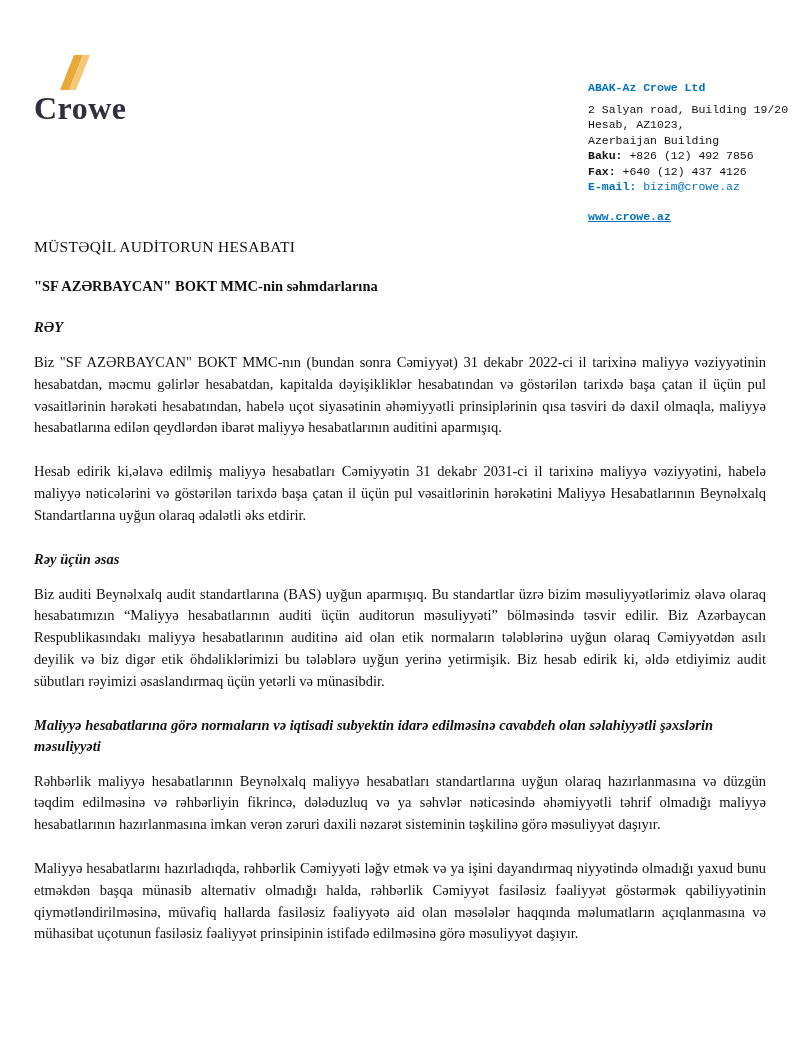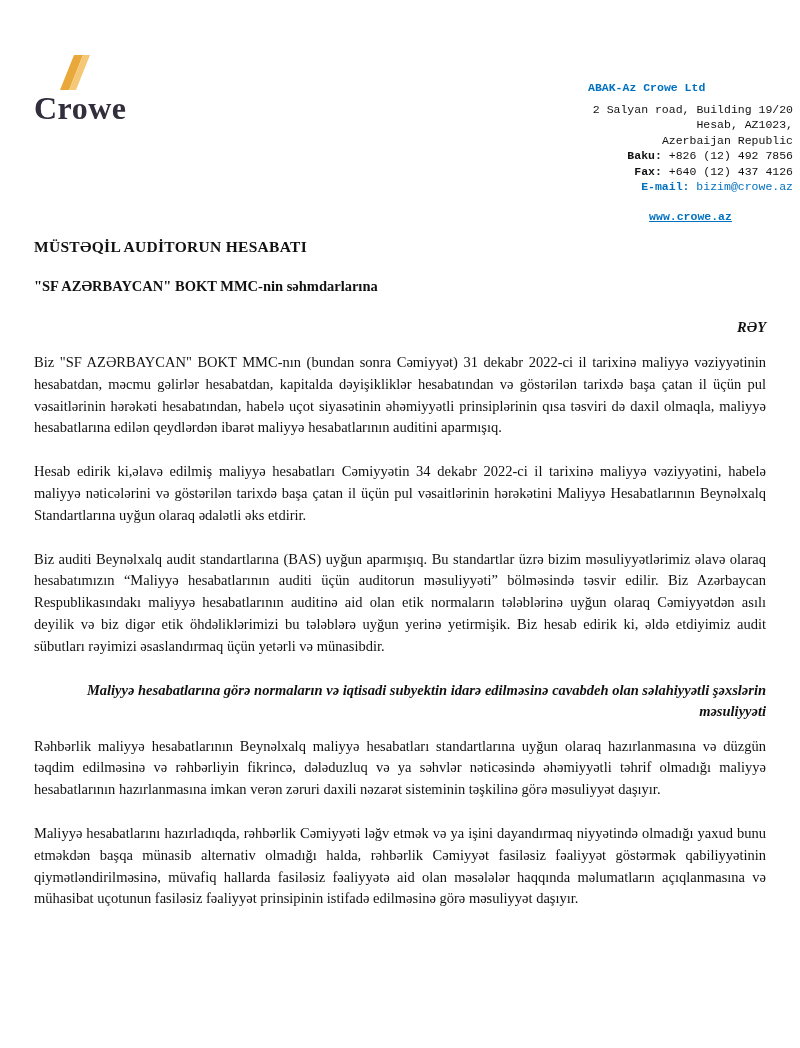--- a/index.html
+++ b/index.html
@@ -41,58 +41,56 @@
     font-family: Liberation Mono, monospace;
     font-size: 11.5px;
     line-height: 15.5px;
     color: #111111;
   }
   .contact .company {
     font-weight: bold;
     color: #0070c0;
     margin-bottom: 6px;
   }
-  .contact .row { white-space: nowrap; text-align: right; }
+  .contact .row { white-space: nowrap; }
   .contact .lbl { font-weight: bold; }
   .contact .lbl-blue { font-weight: bold; color: #0070c0; }
   .contact .val-blue { color: #0070c0; }
   .contact .website {
     margin-top: 14px;
     color: #0070c0;
     text-decoration: underline;
     font-weight: bold;
     cursor: pointer;
-    text-align: center;
   }
 
   
   .doc {
     position: absolute;
     left: 34px;
     top: 238px;
     width: 732px;
   }
   .doc-title {
     font-size: 15.5px;
-    font-weight: bold;
+    font-weight: normal;
     letter-spacing: 0.3px;
     margin: 0 0 22px 0;
   }
   .doc-addressee {
     font-size: 14.5px;
     font-weight: bold;
     margin: 0 0 22px 0;
   }
   .sec-heading {
     font-size: 14.5px;
     font-weight: bold;
     font-style: italic;
     margin: 0 0 14px 0;
     line-height: 21px;
-    text-align: right;
   }
   .para {
     font-size: 14.5px;
     line-height: 21.8px;
     text-align: justify;
     margin: 0 0 22px 0;
   }
   .section { margin-bottom: 4px; }
 </style>
 </head>
@@ -106,44 +104,45 @@
       <polygon points="24,3 31,3 17,38 10,38" fill="#f5c878"></polygon>
       <polygon points="24,3 31,3 41,27 36,38" fill="#e9a83a" opacity="0"></polygon>
     </svg>
     <span class="logo-word">Crowe</span>
   </div>
 
   <div class="contact">
     <div class="company">ABAK-Az Crowe Ltd</div>
     <div class="row">2 Salyan road, Building 19/20</div>
     <div class="row">Hesab, AZ1023,</div>
-    <div class="row">Azerbaijan Republic</div>
+    <div class="row">Azerbaijan Building</div>
     <div class="row">
       <span class="lbl">Baku:</span><span> +826 (12) 492 7856</span>
     </div>
     <div class="row">
       <span class="lbl">Fax:</span><span> +640 (12) 437 4126</span>
     </div>
     <div class="row">
       <span class="lbl-blue">E-mail:</span><span class="val-blue"> bizim@crowe.az</span>
     </div>
     <div class="website">www.crowe.az</div>
   </div>
 
   <div class="doc">
     <div class="doc-title">MÜSTƏQİL AUDİTORUN HESABATI</div>
     <div class="doc-addressee">"SF AZƏRBAYCAN" BOKT MMC-nin səhmdarlarına</div>
 
     <div class="section">
       <div class="sec-heading">RƏY</div>
       <p class="para">Biz  "SF AZƏRBAYCAN" BOKT MMC-nın (bundan sonra Cəmiyyət) 31 dekabr 2022-ci il tarixinə maliyyə vəziyyətinin hesabatdan, məcmu gəlirlər hesabatdan, kapitalda dəyişikliklər hesabatından və göstərilən tarixdə başa çatan il üçün pul vəsaitlərinin hərəkəti hesabatından, habelə uçot siyasətinin əhəmiyyətli prinsiplərinin qısa təsviri də daxil olmaqla, maliyyə hesabatlarına edilən qeydlərdən ibarət maliyyə hesabatlarının auditini aparmışıq.</p>
-      <p class="para">Hesab edirik ki,əlavə edilmiş maliyyə hesabatları Cəmiyyətin 34 dekabr 2022-ci il tarixinə maliyyə vəziyyətini, habelə maliyyə nəticələrini və göstərilən tarixdə başa çatan il üçün pul vəsaitlərinin hərəkətini Maliyyə Hesabatlarının Beynəlxalq Standartlarına uyğun olaraq ədalətli əks etdirir.</p>
+      <p class="para">Hesab edirik ki,əlavə edilmiş maliyyə hesabatları Cəmiyyətin 31 dekabr 2031-ci il tarixinə maliyyə vəziyyətini, habelə maliyyə nəticələrini və göstərilən tarixdə başa çatan il üçün pul vəsaitlərinin hərəkətini Maliyyə Hesabatlarının Beynəlxalq Standartlarına uyğun olaraq ədalətli əks etdirir.</p>
     </div>
 
     <div class="section">
+      <div class="sec-heading">Rəy üçün əsas</div>
       <p class="para">Biz auditi Beynəlxalq audit standartlarına (BAS) uyğun aparmışıq. Bu standartlar üzrə bizim məsuliyyətlərimiz əlavə olaraq hesabatımızın “Maliyyə hesabatlarının auditi üçün auditorun məsuliyyəti” bölməsində təsvir edilir. Biz Azərbaycan Respublikasındakı maliyyə hesabatlarının auditinə aid olan etik normaların tələblərinə uyğun olaraq Cəmiyyətdən asılı deyilik və biz digər etik öhdəliklərimizi bu tələblərə uyğun yerinə yetirmişik. Biz hesab edirik ki, əldə etdiyimiz audit sübutları rəyimizi əsaslandırmaq üçün yetərli və münasibdir.</p>
     </div>
 
     <div class="section">
       <div class="sec-heading">Maliyyə hesabatlarına görə normaların və iqtisadi subyektin idarə edilməsinə cavabdeh olan səlahiyyətli şəxslərin məsuliyyəti</div>
       <p class="para">Rəhbərlik maliyyə hesabatlarının Beynəlxalq maliyyə hesabatları standartlarına uyğun olaraq hazırlanmasına və düzgün təqdim edilməsinə və rəhbərliyin fikrincə, dələduzluq və ya səhvlər nəticəsində əhəmiyyətli təhrif olmadığı maliyyə hesabatlarının hazırlanmasına imkan verən zəruri daxili nəzarət sisteminin təşkilinə görə məsuliyyət daşıyır.</p>
       <p class="para">Maliyyə hesabatlarını hazırladıqda, rəhbərlik Cəmiyyəti ləğv etmək və ya işini dayandırmaq niyyətində olmadığı yaxud bunu etməkdən başqa münasib alternativ olmadığı halda, rəhbərlik Cəmiyyət fasiləsiz fəaliyyət göstərmək qabiliyyətinin qiymətləndirilməsinə, müvafiq hallarda fasiləsiz fəaliyyətə aid olan məsələlər haqqında məlumatların açıqlanmasına və mühasibat uçotunun fasiləsiz fəaliyyət prinsipinin istifadə edilməsinə görə məsuliyyət daşıyır.</p>
     </div>
   </div>
 

